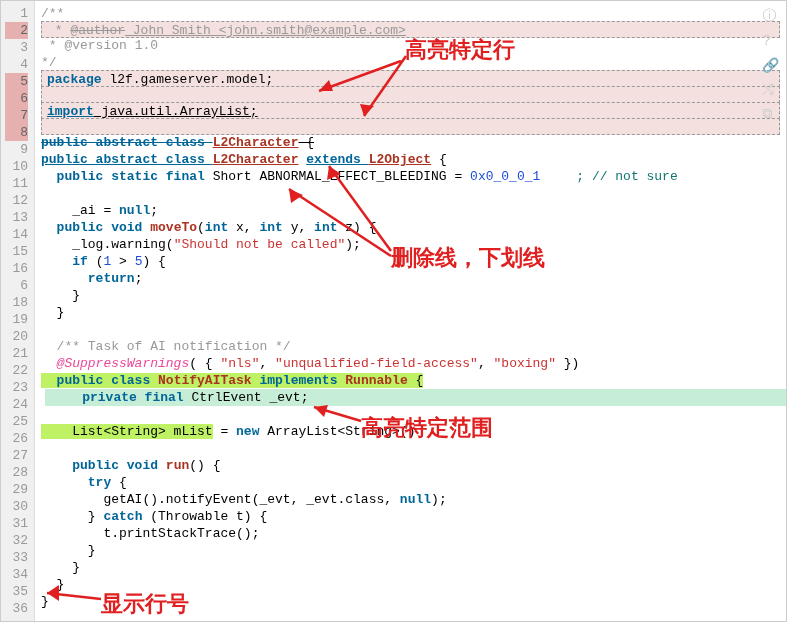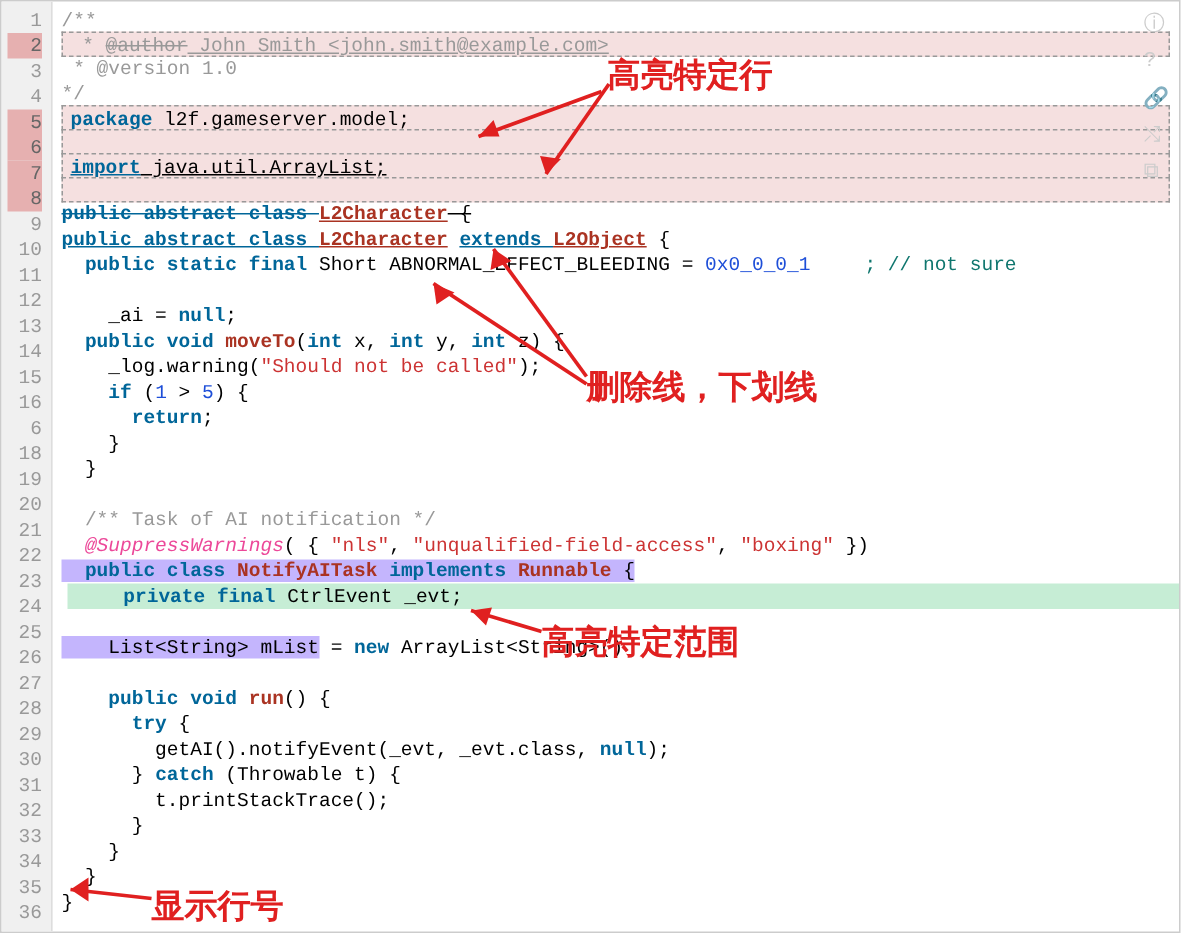--- a/index.html
+++ b/index.html
@@ -15,21 +15,21 @@
 .kw { color: #006699; font-weight: bold; }
 .str { color: #cc3333; }
 .num { color: #1d4ed8; text-align: right; }
 .com { color: #0f766e; margin-left: 36px; }
 .doc { color: #999; }
 .ann { color: #ec4899; font-style: italic; }
 .cls { color: #aa3322; font-weight: bold; }
 .meth { color: #aa3322; font-weight: bold; }
 .del { text-decoration: line-through; }
 .und { text-decoration: underline; }
-.range-inner { background: #c4b5fd; }
+.range-inner { background: #bef264; }
 .callout { position: absolute; color: #e02020; font-family: 'Microsoft YaHei', sans-serif; font-size: 22px; font-weight: bold; pointer-events: none; z-index: 10; }
 .icons { position: absolute; right: 6px; top: 6px; display: flex; flex-direction: column; gap: 8px; color: #ccc; font-size: 14px; }
 svg.arrow { position: absolute; pointer-events: none; z-index: 9; }
 svg.arrow line, svg.arrow path { stroke: #e02020; stroke-width: 2.5; fill: none; }
 svg.arrow polygon { fill: #e02020; }
 </style>
 </head>
 <body>
 
 <div class="editor">

